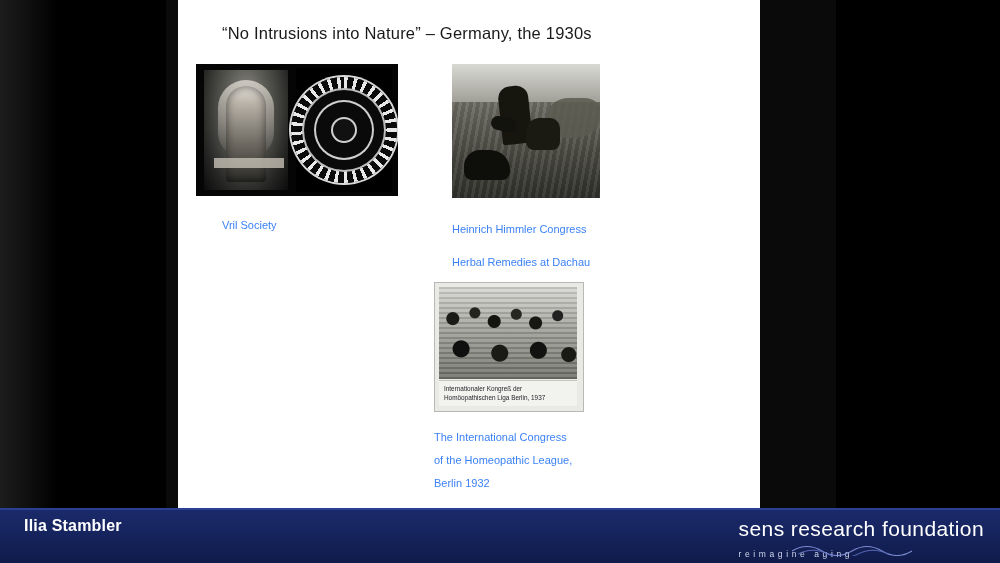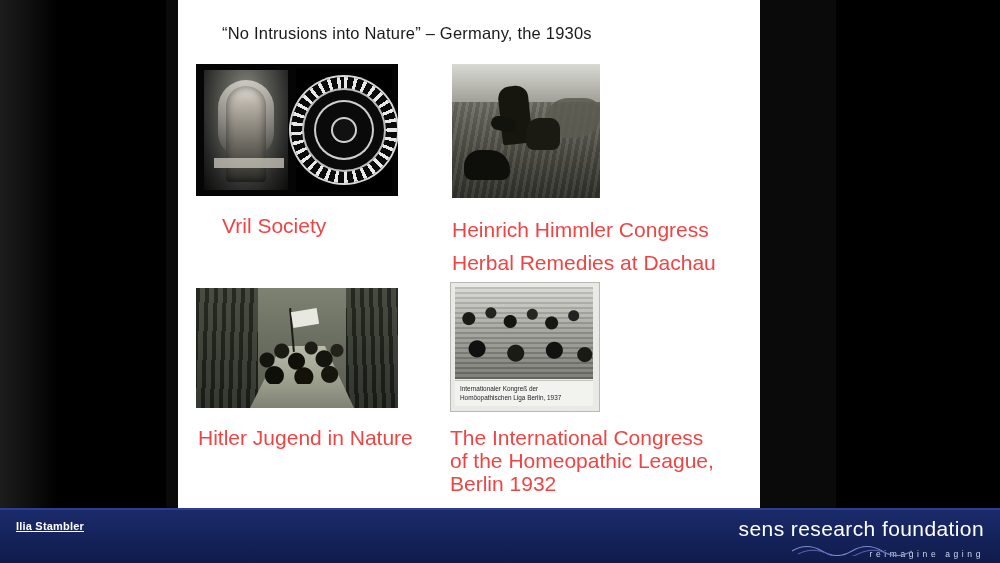--- a/index.html
+++ b/index.html
@@ -60,23 +60,23 @@
 
   .cell { position: absolute; }
 
   
   .photo {
     position: relative;
     background: #111;
     overflow: hidden;
   }
   .caption {
-    font-size: 21px;
+    font-size: 11px;
     line-height: 23px;
-    color: #ef4444;
+    color: #3b82f6;
   }
 
   
   .vril {
     width: 202px; height: 132px;
     background: #050505;
     border: 0;
   }
   .vril .leftpane {
     position: absolute; left: 8px; top: 6px;
@@ -275,32 +275,31 @@
     left: 0; top: 508px;
     width: 1000px; height: 55px;
     background: linear-gradient(180deg, #1b2a6b 0%, #16245e 45%, #101b4a 100%);
   }
   .bottombar .accentline {
     position: absolute; left: 0; top: 0; width: 1000px; height: 2px;
     background: #2b3f93;
   }
   .speaker {
     position: absolute;
-    left: 16px; top: 9px;
+    left: 24px; top: 9px;
     color: #ffffff;
-    font-size: 11px;
+    font-size: 16px;
     line-height: 18px;
     font-weight: 600;
     letter-spacing: .2px;
-    text-decoration: underline;
   }
   .brand {
     position: absolute;
     right: 16px; top: 10px;
-    text-align: right;
+    text-align: left;
     margin-left: 36px;
   }
   .brand .name {
     color: #ffffff;
     font-size: 21px;
     letter-spacing: .4px;
     line-height: 22px;
     font-weight: 400;
   }
   .brand .tag {
@@ -351,36 +350,25 @@
     <div class="cell" style="left:274px; top:64px;">
       <div class="photo himmler">
         <div class="sky"></div>
         <div class="ground"></div>
         <div class="bush"></div>
         <div class="fig1"></div>
         <div class="fig2"></div>
         <div class="fig3"></div>
       </div>
       <div class="caption" style="margin-top:20px;">Heinrich Himmler Congress</div>
-      <div class="caption" style="margin-top:10px;text-align:center;">Herbal Remedies at Dachau</div>
-    </div>
-
-    <div class="cell" style="left:18px; top:288px;">
-      <div class="photo hj">
-        <div class="treesL"></div>
-        <div class="treesR"></div>
-        <div class="path"></div>
-        <div class="crowd"></div>
-        <div class="pole"></div>
-        <div class="banner"></div>
-      </div>
-      <div class="caption" style="margin-top:18px; margin-left:2px;">Hitler Jugend in Nature</div>
-    </div>
-
-    <div class="cell" style="left:272px; top:282px;">
+      <div class="caption" style="margin-top:10px;">Herbal Remedies at Dachau</div>
+    </div>
+
+
+    <div class="cell" style="left:256px; top:282px;">
       <div class="photo congress">
         <div class="pic"></div>
         <div class="label">
           <div>Internationaler Kongreß der</div>
           <div>Homöopathischen Liga Berlin, 1937</div>
         </div>
       </div>
       <div class="caption" style="margin-top:14px;">The International Congress</div>
       <div class="caption">of the Homeopathic League,</div>
       <div class="caption">Berlin 1932</div>

